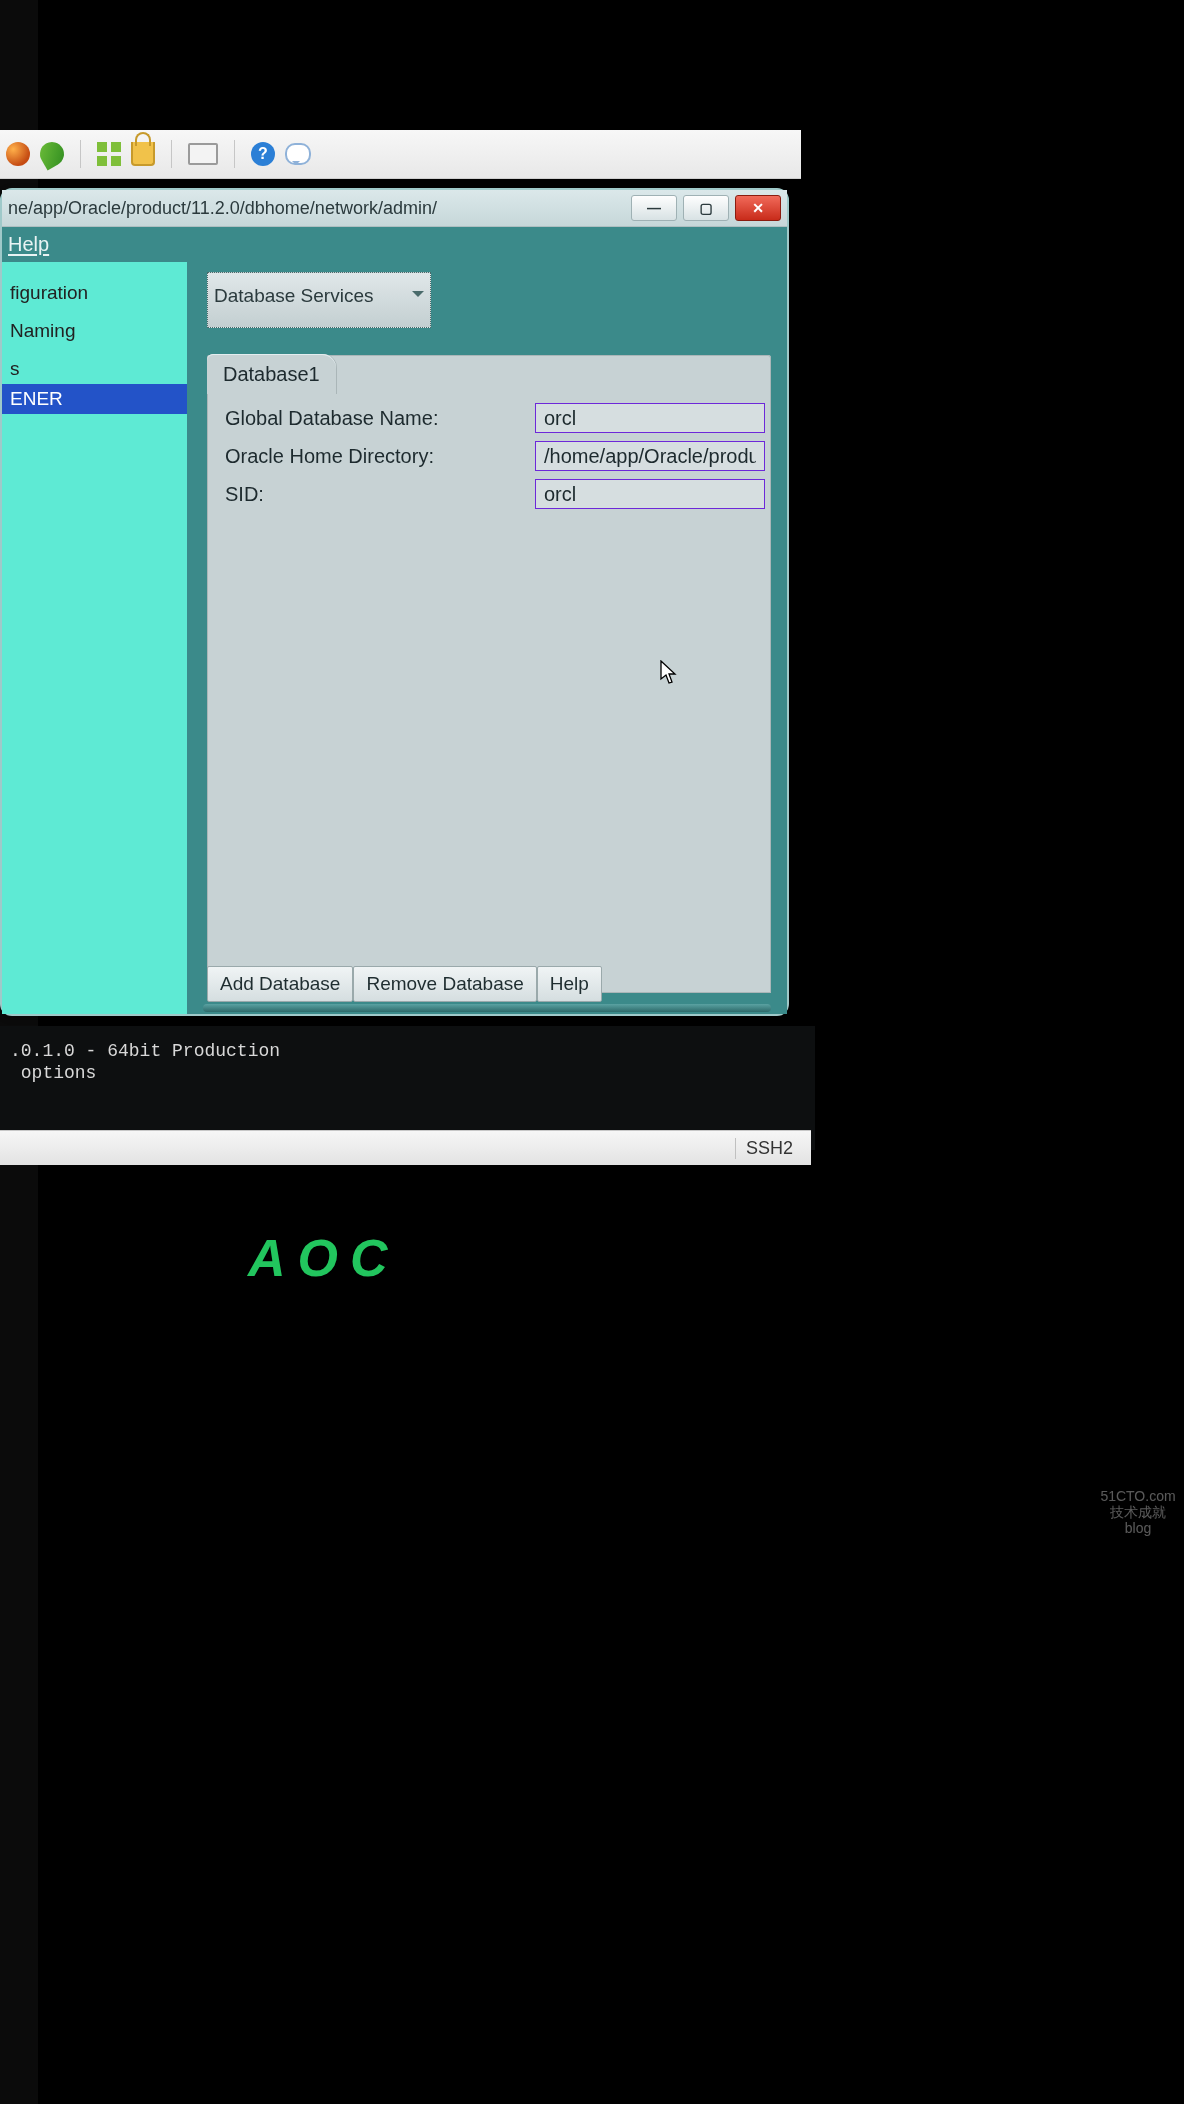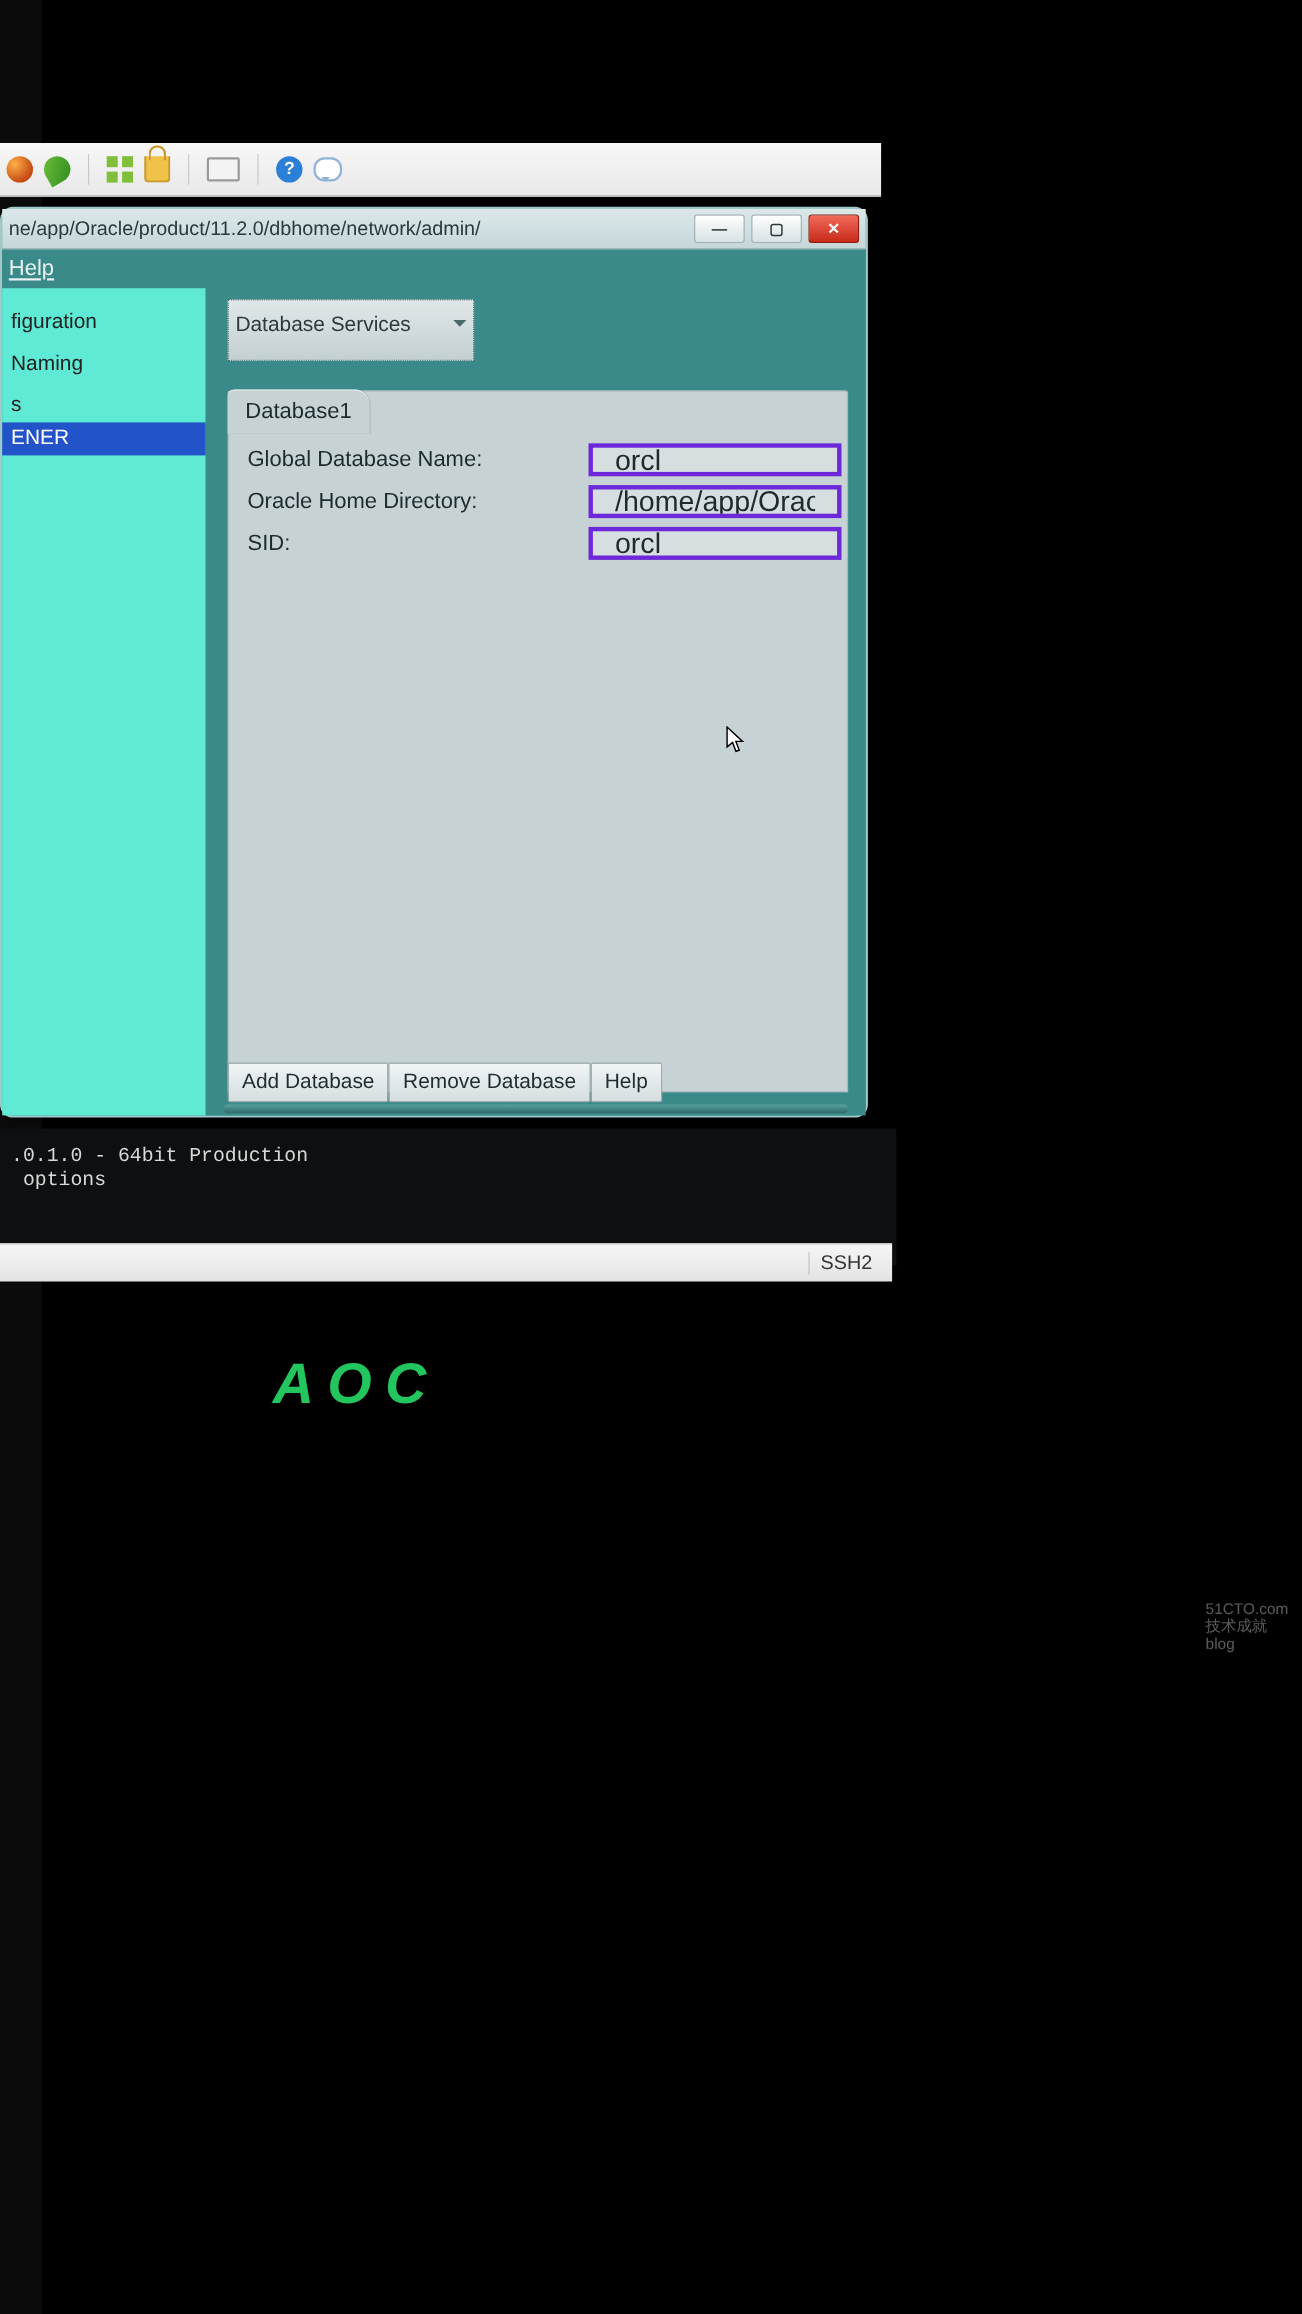--- a/index.html
+++ b/index.html
@@ -100,22 +100,22 @@
     background:var(--panel-mid);display:flex;align-items:center;
     border-radius:6px 14px 0 0;font-size:20px;
     box-shadow:inset 0 1px 0 #e3edef,1px 0 0 #aab6b8;
   }
   .form{
     position:absolute;top:48px;left:18px;right:18px;
     display:grid;grid-template-columns:300px 1fr;row-gap:8px;column-gap:10px;
     font-size:20px;align-items:center;
   }
   .form input{
-    height:30px;background:var(--panel-field);border:4px solid #6d28d9;
-    font-size:26px;color:#1d2a2e;padding:0 20px;width:230px;box-sizing:border-box;
+    height:30px;background:var(--panel-field);border:1px solid #6d28d9;
+    font-size:20px;color:#1d2a2e;padding:0 8px;width:230px;box-sizing:border-box;
     font-family:inherit;
   }
   .btnrow{
     position:absolute;left:20px;bottom:12px;display:flex;gap:0;
   }
   .btn{
     height:34px;padding:0 12px;background:linear-gradient(#f0f4f5,#d5dee0);
     border:1px solid #9aa9ab;border-radius:2px;font-size:19px;color:#1f2d30;
     display:flex;align-items:center;
   }
@@ -134,21 +134,21 @@
     position:absolute;left:0;top:1130px;width:795px;height:34px;
     background:linear-gradient(#f6f6f6,#e3e3e3);border-top:1px solid #c7c7c7;
     display:flex;justify-content:flex-end;align-items:center;padding:0 8px;
     font-size:18px;color:#333;
   }
   .status .cell{border-left:1px solid #c0c0c0;padding:0 10px;}
   .cursor{
     position:absolute;width:18px;height:26px;pointer-events:none;
   }
   .watermark{
-    position:absolute;right:4px;bottom:602px;width:84px;text-align:left;
+    position:absolute;right:4px;bottom:568px;width:84px;text-align:center;
     color:rgba(255,255,255,.35);font-size:14px;line-height:16px;font-family:Arial,sans-serif;
   }
   .monitor-brand{
     position:absolute;left:248px;top:1228px;color:#22c55e;font-size:52px;font-weight:800;
     letter-spacing:12px;font-style:italic;
   }
 </style>
 </head>
 <body>
 

